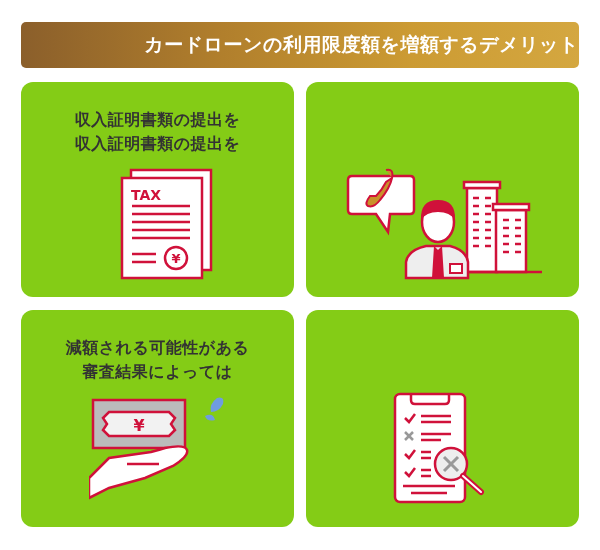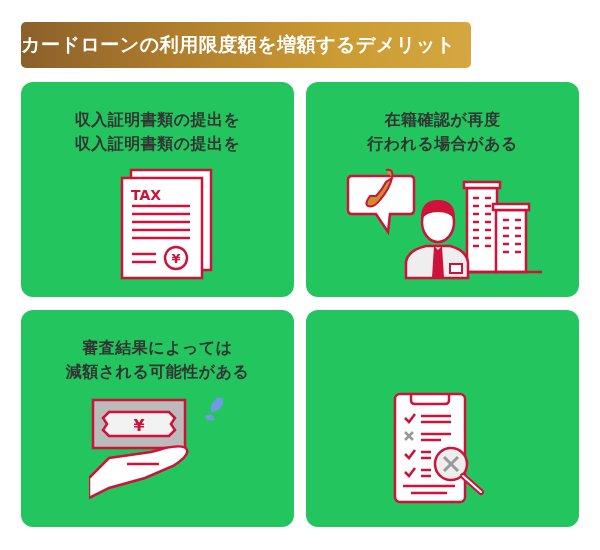--- a/index.html
+++ b/index.html
@@ -3,30 +3,30 @@
   <meta charset="utf-8">
   <style>
     * { box-sizing: border-box; margin: 0; padding: 0; }
     html, body {
       width: 600px; height: 550px; background: #ffffff;
       font-family: "DejaVu Sans", "Liberation Sans", sans-serif;
       overflow: hidden;
     }
     .page { position: relative; width: 600px; height: 550px; }
     .banner {
-      position: absolute; left: 21px; top: 22px; width: 450px; height: 46px;
+      position: absolute; left: 21px; top: 22px; width: 558px; height: 46px;
       border-radius: 5px;
       background: linear-gradient(90deg, #8b5f2b 0%, #b07e2c 35%, #cc9b33 70%, #d4a740 100%);
-      display: flex; align-items: center; justify-content: flex-start;
+      display: flex; align-items: center; justify-content: flex-end;
     }
     .banner-title {
       color: #ffffff; font-weight: bold; font-size: 19px; letter-spacing: 0.5px;
     }
     .panel {
-      position: absolute; background: #22c55e; border-radius: 12px;
+      position: absolute; background: #84cc16; border-radius: 12px;
     }
     .p1 { left: 21px; top: 82px; width: 273px; height: 215px; }
     .p2 { left: 306px; top: 82px; width: 273px; height: 215px; }
     .p3 { left: 21px; top: 310px; width: 273px; height: 217px; }
     .p4 { left: 306px; top: 310px; width: 273px; height: 217px; }
     .caption {
       position: absolute; left: 0; right: 0; top: 26px;
       text-align: center; color: #333333; font-weight: bold;
       font-size: 16px; line-height: 24px; letter-spacing: 0.5px;
     }
@@ -65,24 +65,20 @@
           <line x1="13" y1="96" x2="37" y2="96"></line>
           <circle cx="57" cy="92" r="11"></circle>
         </g>
         <text x="12" y="34" fill="#d0113a" font-family="DejaVu Sans, sans-serif" font-weight="bold" font-size="14">TAX</text>
         <text x="57" y="97" text-anchor="middle" fill="#d0113a" font-family="DejaVu Sans, sans-serif" font-weight="bold" font-size="13">¥</text>
       </svg>
     </div>
   </div>
 
   <div class="panel p2">
-    <div class="caption">
-      <span>在籍確認が再度</span>
-      <span>行われる場合がある</span>
-    </div>
     <div class="icon">
       <svg width="200" height="115" viewBox="0 0 200 115">
 
         <path d="M6 10 H64 Q68 10 68 14 V44 Q68 48 64 48 H44 L42 66 L30 48 H6 Q2 48 2 44 V14 Q2 10 6 10 Z" fill="#ffffff" stroke="#d0113a" stroke-width="2.5"></path>
 
         <path d="M40 4 Q48 2 46 12 L40 16 Q36 24 30 30 L24 30 Q18 38 22 40 Q28 42 34 34 Q44 22 46 12" fill="#c9902a" stroke="#d0113a" stroke-width="2"></path>
 
         <g fill="#ffffff" stroke="#d0113a" stroke-width="2.5">
           <rect x="121" y="22" width="30" height="84"></rect>
           <rect x="118" y="16" width="36" height="6"></rect>
@@ -123,22 +119,22 @@
           <path d="M75 54 Q74 34 92 34 Q110 34 109 54 Q104 46 92 46 Q80 46 75 54 Z" fill="#d0113a"></path>
           <path d="M88 80 L92 84 L96 80 L98 112 H86 Z" fill="#d0113a"></path>
           <rect x="104" y="98" width="12" height="9" fill="#ffffff" stroke="#d0113a" stroke-width="2"></rect>
         </g>
       </svg>
     </div>
   </div>
 
   <div class="panel p3">
     <div class="caption">
+      <span>減額される可能性がある</span>
       <span>審査結果によっては</span>
-      <span>減額される可能性がある</span>
     </div>
     <div class="icon">
       <svg width="140" height="115" viewBox="0 0 140 115">
 
         <path d="M128 6 Q136 4 134 12 Q130 20 122 20 Q120 12 128 6 Z" fill="#6f9ce0"></path>
         <path d="M116 24 Q124 20 126 28 Q118 30 116 24 Z" fill="#6f9ce0"></path>
 
         <rect x="4" y="8" width="92" height="48" fill="#bbbbbb" stroke="#d0113a" stroke-width="2.5"></rect>
         <path d="M20 20 H80 L86 26 L82 32 L86 38 L80 44 H20 L14 38 L18 32 L14 26 Z" fill="#f2f2f2" stroke="#d0113a" stroke-width="2.5"></path>
         <text x="50" y="39" text-anchor="middle" fill="#d0113a" font-family="DejaVu Sans, sans-serif" font-weight="bold" font-size="16">¥</text>

